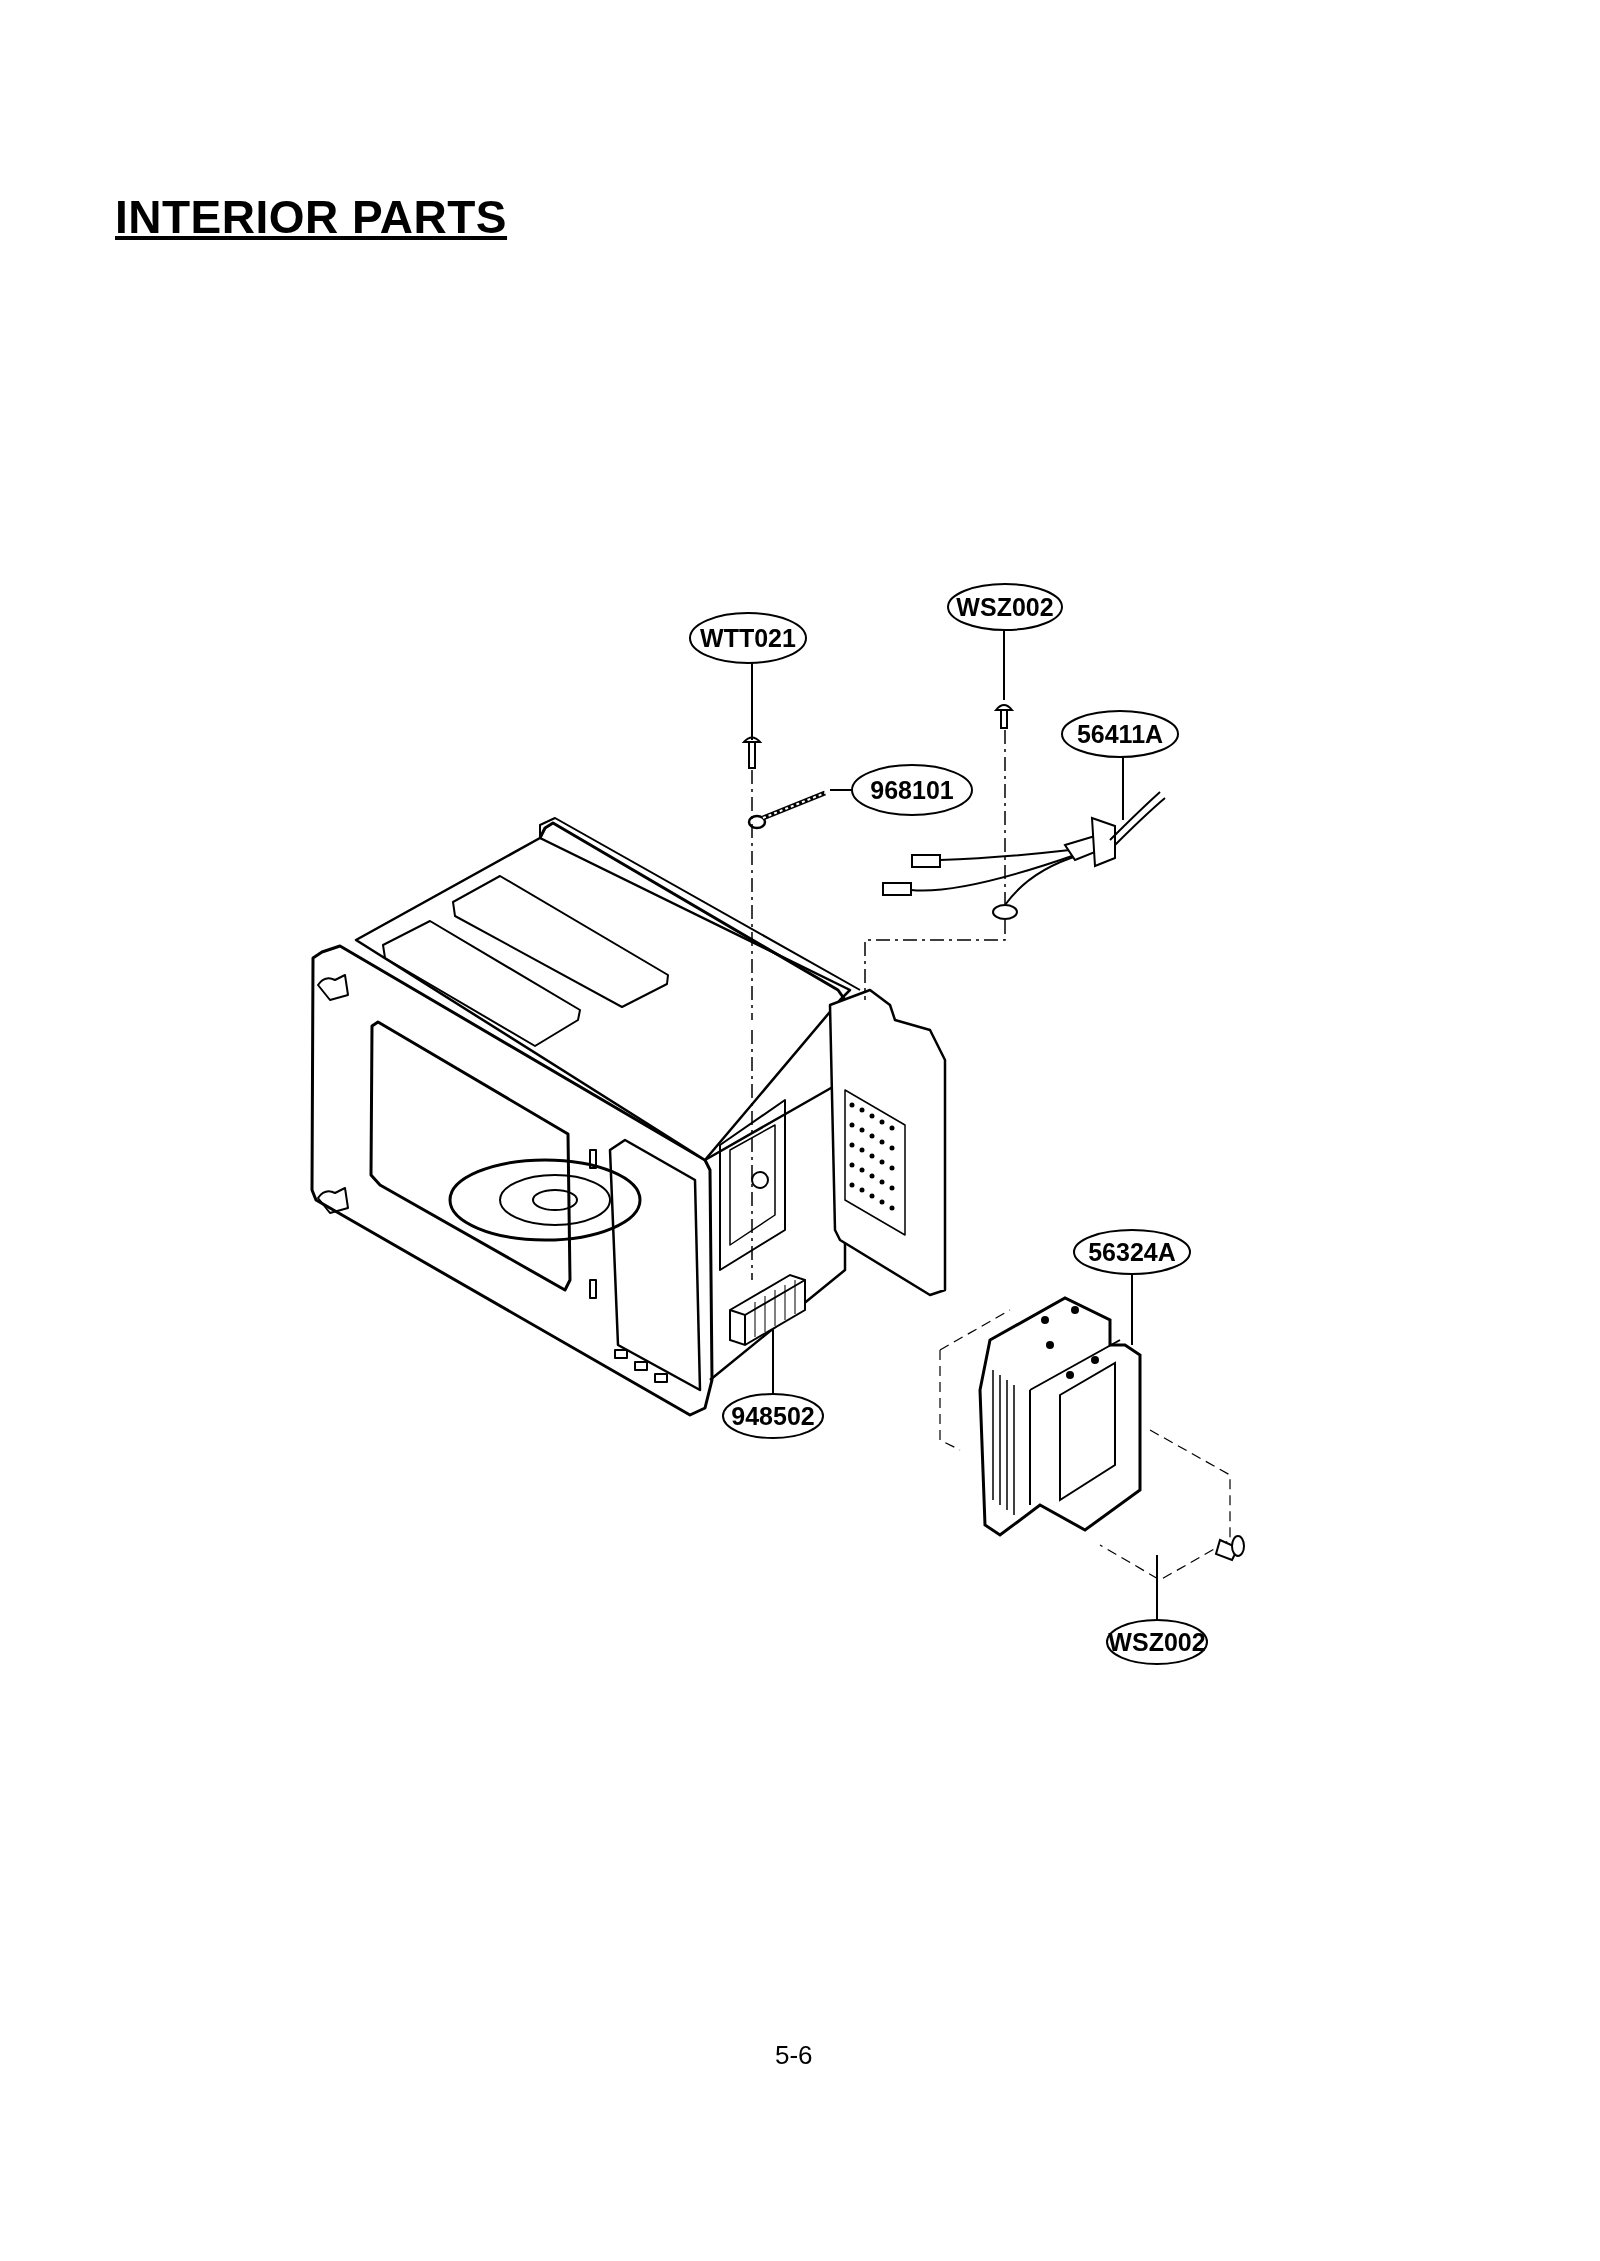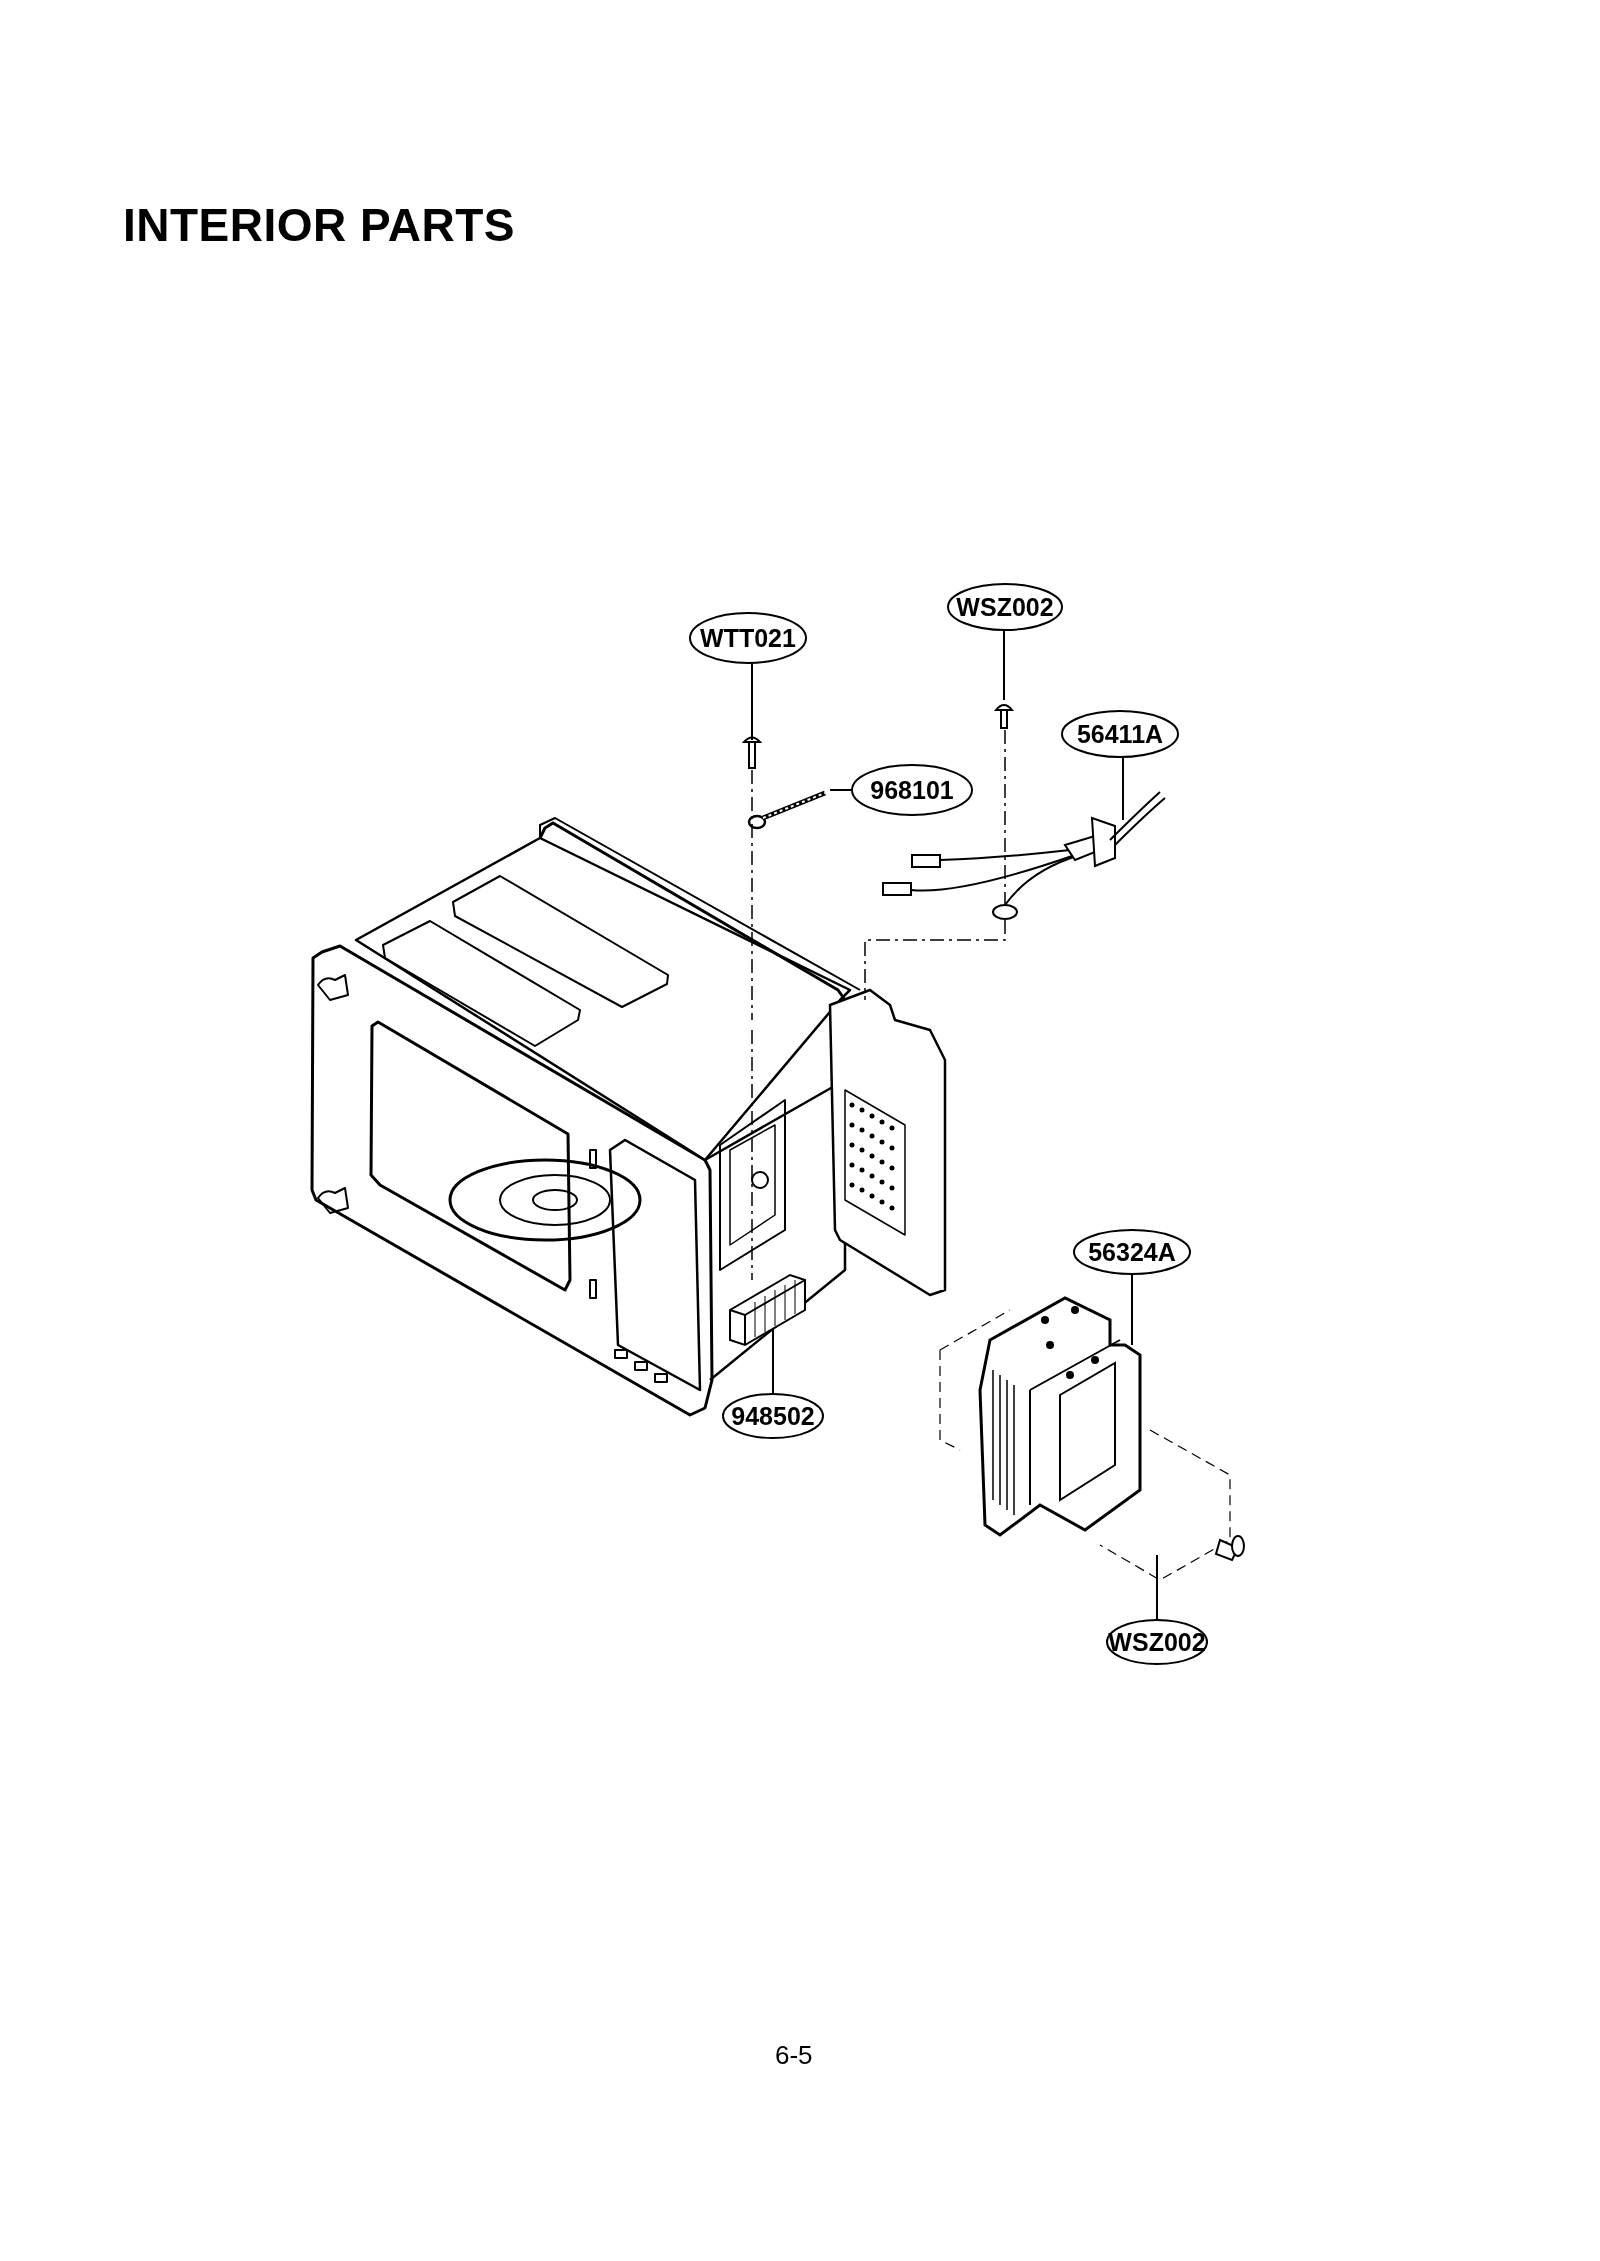--- a/index.html
+++ b/index.html
@@ -1,17 +1,17 @@
 <!DOCTYPE html>
 <html><head>
 <meta charset="utf-8">
 <style>
   html, body { margin: 0; padding: 0; background: #ffffff; }
   body { width: 1600px; height: 2261px; position: relative; overflow: hidden; font-family: "Liberation Sans", sans-serif; color: #000; }
-  .title { position: absolute; left: 115px; top: 190px; font-size: 46px; font-weight: bold; letter-spacing: 0.5px; margin: 8px; }
+  .title { position: absolute; left: 115px; top: 190px; font-size: 46px; font-weight: bold; letter-spacing: 0.5px; margin: 0; text-decoration: underline; }
   .page-num { position: absolute; left: 775px; top: 2040px; font-size: 26px; }
   svg.diagram { position: absolute; left: 0; top: 0; }
   .callout-text { font-family: "Liberation Sans", sans-serif; font-weight: bold; font-size: 25px; }
 </style>
 </head>
 <body>
 
 <h1 class="title">INTERIOR PARTS</h1>
 
 <svg class="diagram" width="1600" height="2261" viewBox="0 0 1600 2261" xmlns="http://www.w3.org/2000/svg" fill="none" stroke="#000">
@@ -176,13 +176,13 @@
   <g>
     <ellipse cx="773" cy="1416" rx="50" ry="22" stroke-width="2" fill="#fff"></ellipse>
     <text class="callout-text" x="773" y="1425" text-anchor="middle" fill="#000" stroke="none">948502</text>
   </g>
   <g>
     <ellipse cx="1157" cy="1642" rx="50" ry="22" stroke-width="2" fill="#fff"></ellipse>
     <text class="callout-text" x="1157" y="1651" text-anchor="middle" fill="#000" stroke="none">WSZ002</text>
   </g>
 </svg>
 
-<div class="page-num">6-5</div>
+<div class="page-num">5-6</div>
 
 </body></html>

